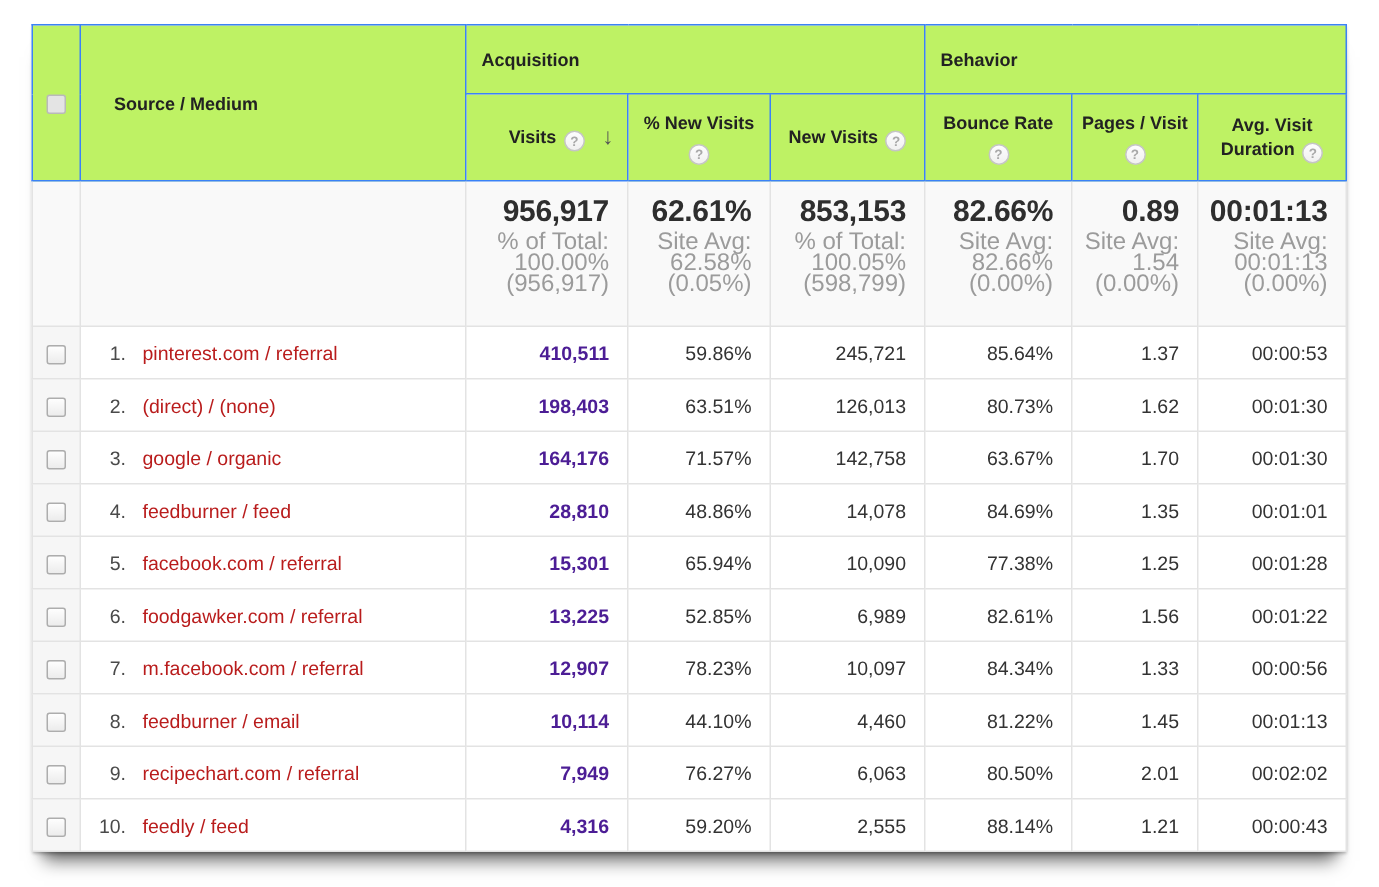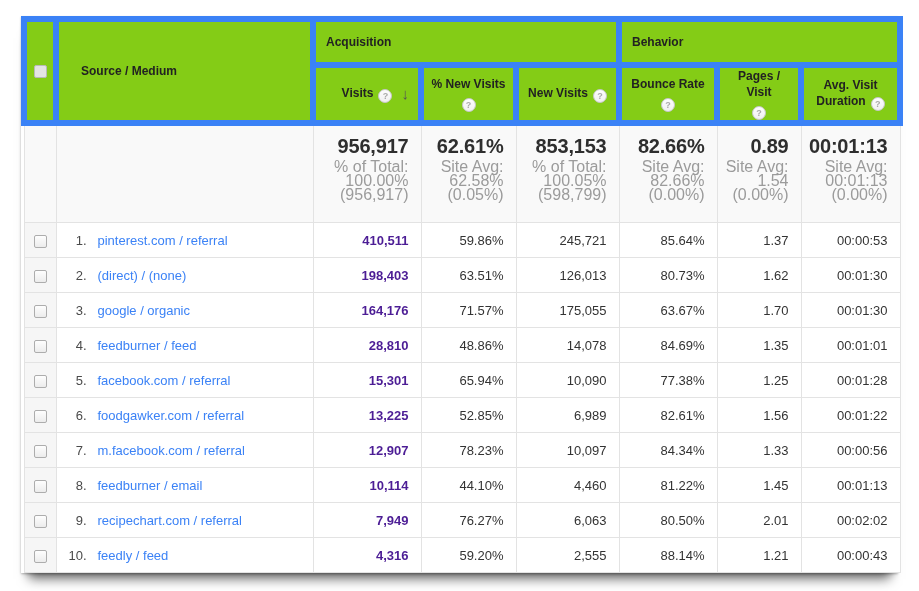--- a/index.html
+++ b/index.html
@@ -33,22 +33,22 @@
   table.ga col.c-check   { width: 32px; }
   table.ga col.c-source  { width: 257px; }
   table.ga col.c-visits  { width: 108px; }
   table.ga col.c-pctnew  { width: 95px; }
   table.ga col.c-newv    { width: 103px; }
   table.ga col.c-bounce  { width: 98px; }
   table.ga col.c-pages   { width: 84px; }
   table.ga col.c-dur     { width: 99px; }
 
   thead th {
-    background: #84cc16;
-    border: 6px solid #3b82f6;
+    background: #bef264;
+    border: 1px solid #3b82f6;
     font-size: 12px;
     font-weight: bold;
     color: #222;
     padding: 0;
     vertical-align: middle;
   }
   tr.row-group   { height: 46px; }
   tr.row-sub     { height: 58px; }
   tr.row-summary { height: 81px; }
   tr.row-data    { height: 35px; }
@@ -125,21 +125,21 @@
 
   td.source-cell { padding-left: 6px; white-space: nowrap; overflow: hidden; }
   .idx {
     display: inline-block;
     width: 24px;
     text-align: right;
     margin-right: 11px;
     color: #4a4a4a;
   }
   a.src-link {
-    color: #3b82f6;
+    color: #b91c1c;
     text-decoration: none;
     cursor: pointer;
   }
 
   .cb {
     display: inline-block;
     box-sizing: border-box;
     width: 13px;
     height: 13px;
     border: 1px solid #adadad;
@@ -288,21 +288,21 @@
 
   <tr class="row-data">
     <td class="check">
       <span class="cb"></span>
     </td>
     <td class="source-cell">
       <span class="idx">3.</span><a class="src-link">google / organic</a>
     </td>
     <td class="num visits-cell">164,176</td>
     <td class="num">71.57%</td>
-    <td class="num">175,055</td>
+    <td class="num">142,758</td>
     <td class="num">63.67%</td>
     <td class="num">1.70</td>
     <td class="num">00:01:30</td>
   </tr>
 
   <tr class="row-data">
     <td class="check">
       <span class="cb"></span>
     </td>
     <td class="source-cell">

